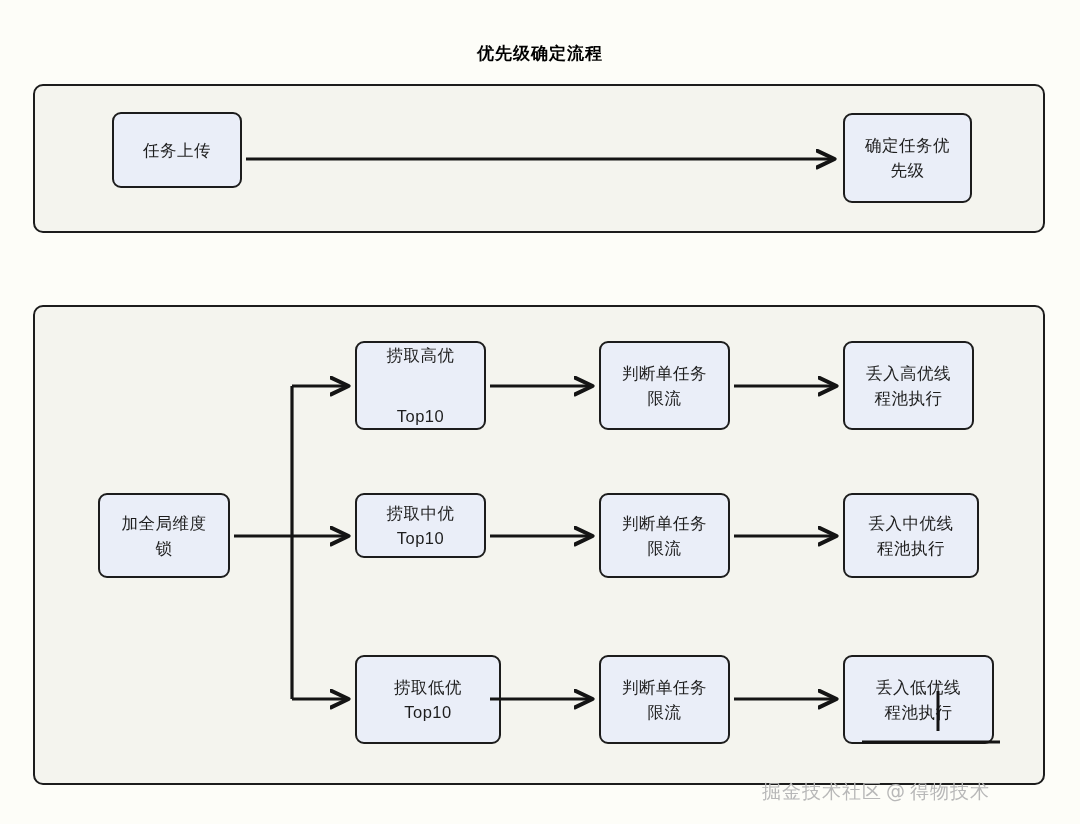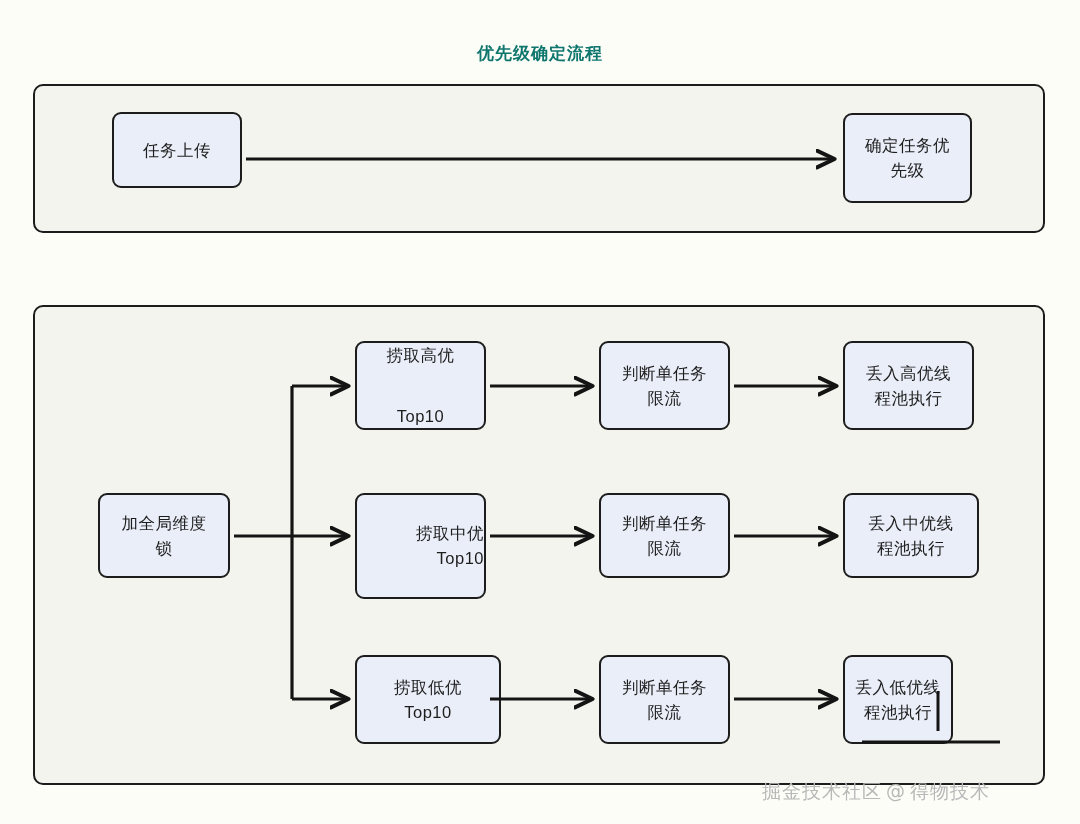--- a/index.html
+++ b/index.html
@@ -21,21 +21,21 @@
     inset: 0;
   }
 
   
   .section-title {
     position: absolute;
     width: 100%;
     text-align: center;
     font-size: 17px;
     font-weight: bold;
-    color: #0f766e;
+    color: #000000;
     letter-spacing: 1px;
     font-family: Liberation Serif, serif;
   }
   #title-priority { top: 42px; left: 0; }
   #title-schedule { top: 253px; left: 0; }
 
   
   .container-box {
     position: absolute;
     background: #f4f4ee;
@@ -80,30 +80,30 @@
     left: 112px; top: 112px; width: 130px; height: 76px;
   }
   #node-determine-priority {
     left: 843px; top: 113px; width: 129px; height: 90px;
   }
 
   
   #node-global-lock   { left: 98px;  top: 493px; width: 132px; height: 85px; }
 
   #node-fetch-high    { left: 355px; top: 341px; width: 131px; height: 89px; gap: 36px; }
-  #node-fetch-mid     { left: 355px; top: 493px; width: 131px; height: 106px; align-items: flex-end; }
+  #node-fetch-mid     { left: 355px; top: 493px; width: 131px; height: 65px; }
   #node-fetch-low     { left: 355px; top: 655px; width: 146px; height: 89px; }
 
   #node-limit-high    { left: 599px; top: 341px; width: 131px; height: 89px; }
   #node-limit-mid     { left: 599px; top: 493px; width: 131px; height: 85px; }
   #node-limit-low     { left: 599px; top: 655px; width: 131px; height: 89px; }
 
   #node-pool-high     { left: 843px; top: 341px; width: 131px; height: 89px; }
   #node-pool-mid      { left: 843px; top: 493px; width: 136px; height: 85px; }
-  #node-pool-low      { left: 843px; top: 655px; width: 110px; height: 89px; }
+  #node-pool-low      { left: 843px; top: 655px; width: 151px; height: 89px; }
 
   
   .edge-layer {
     position: absolute;
     inset: 0;
     pointer-events: none;
   }
   .edge-layer svg { display: block; }
   .edge-path {
     stroke: #141414;

